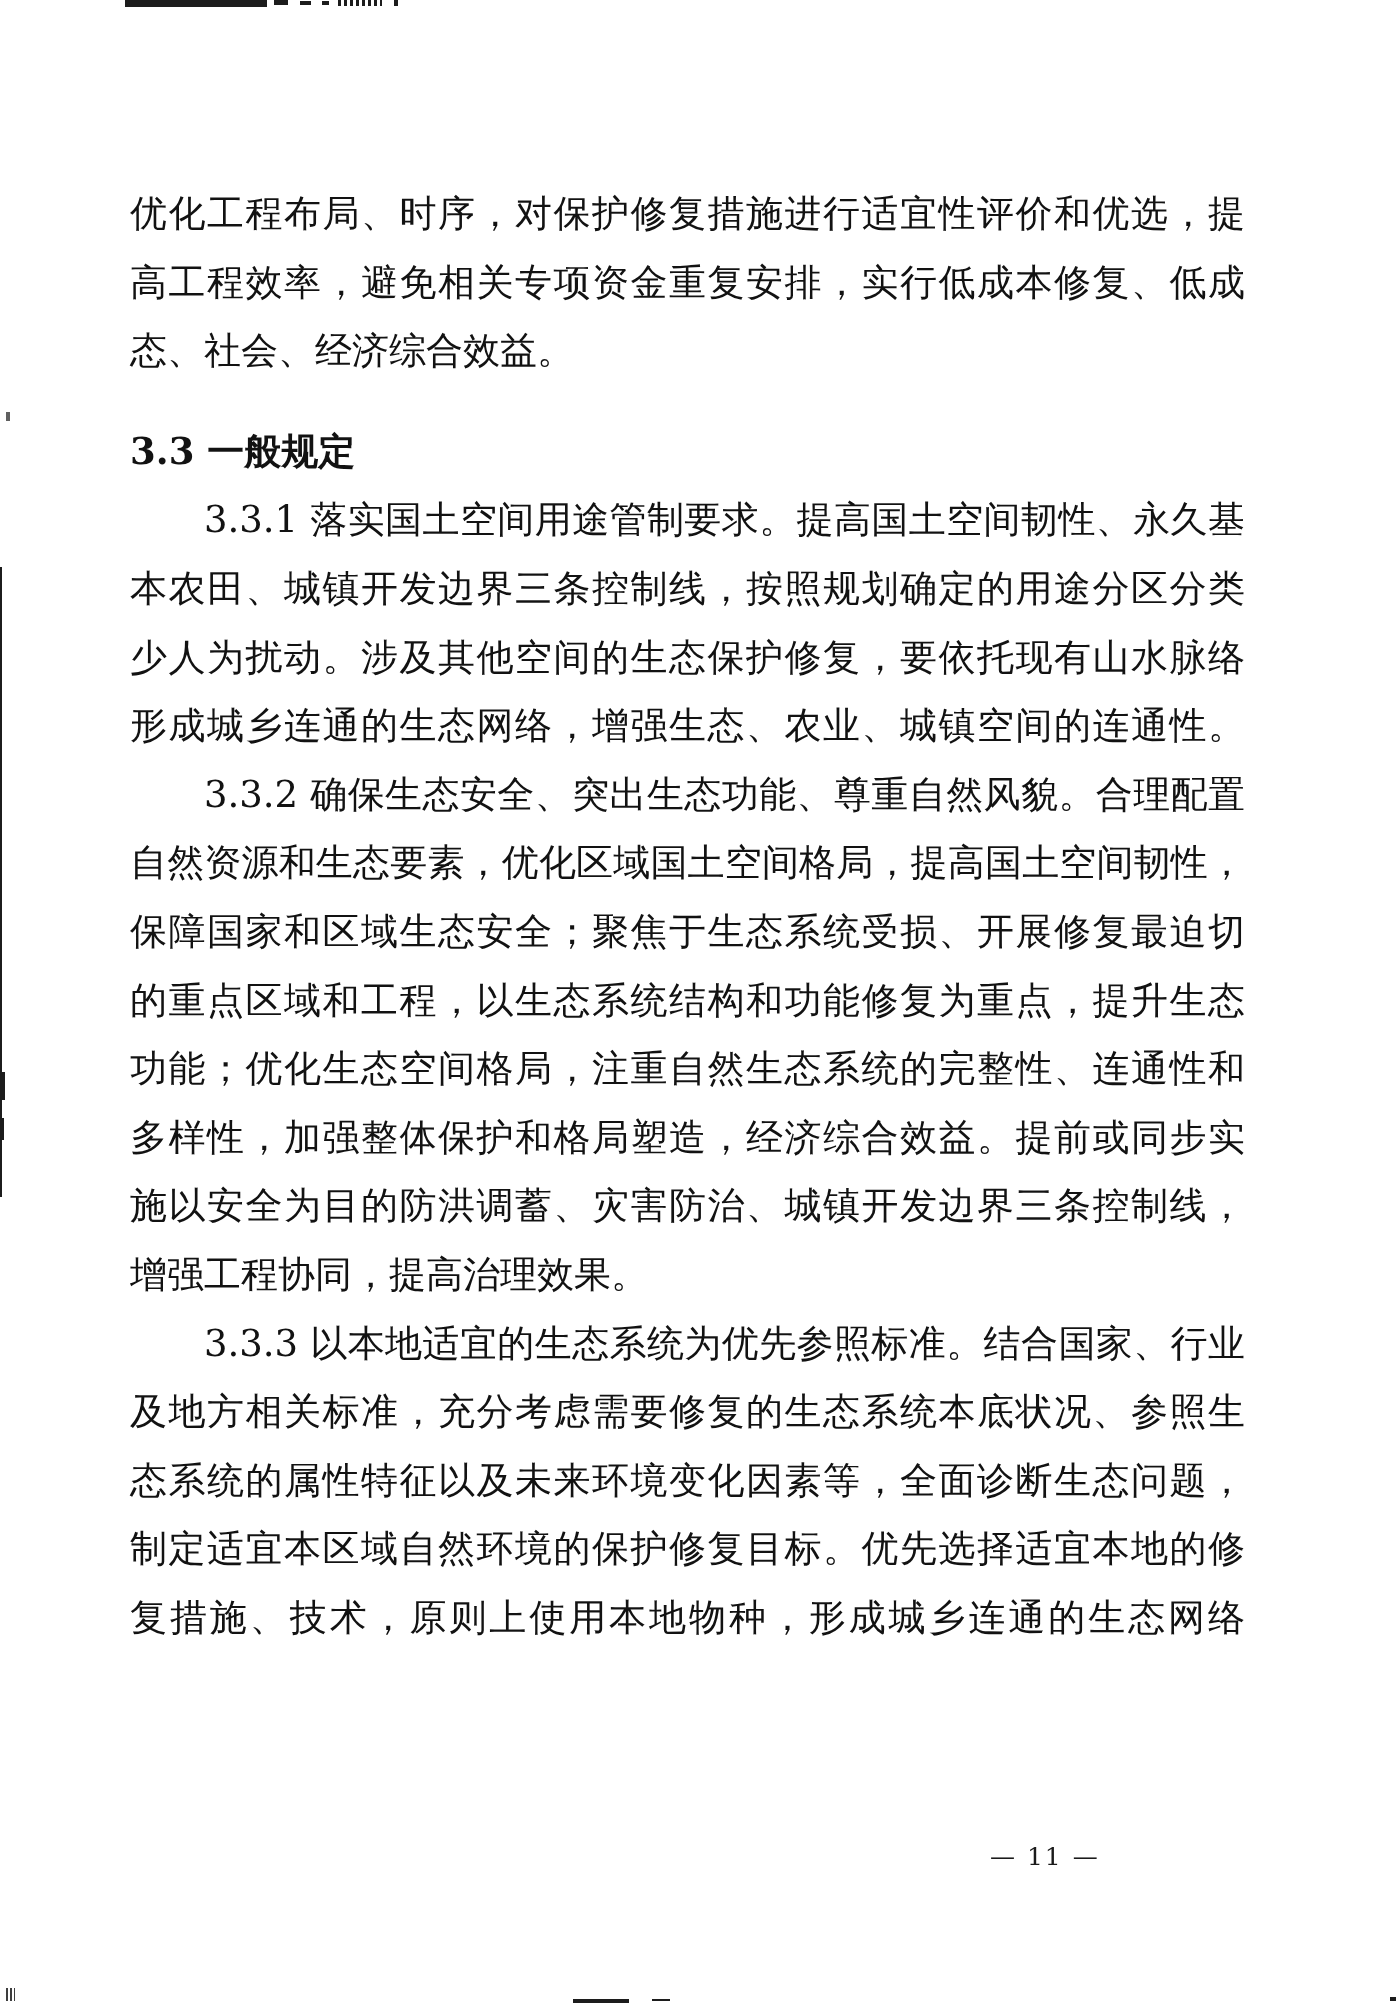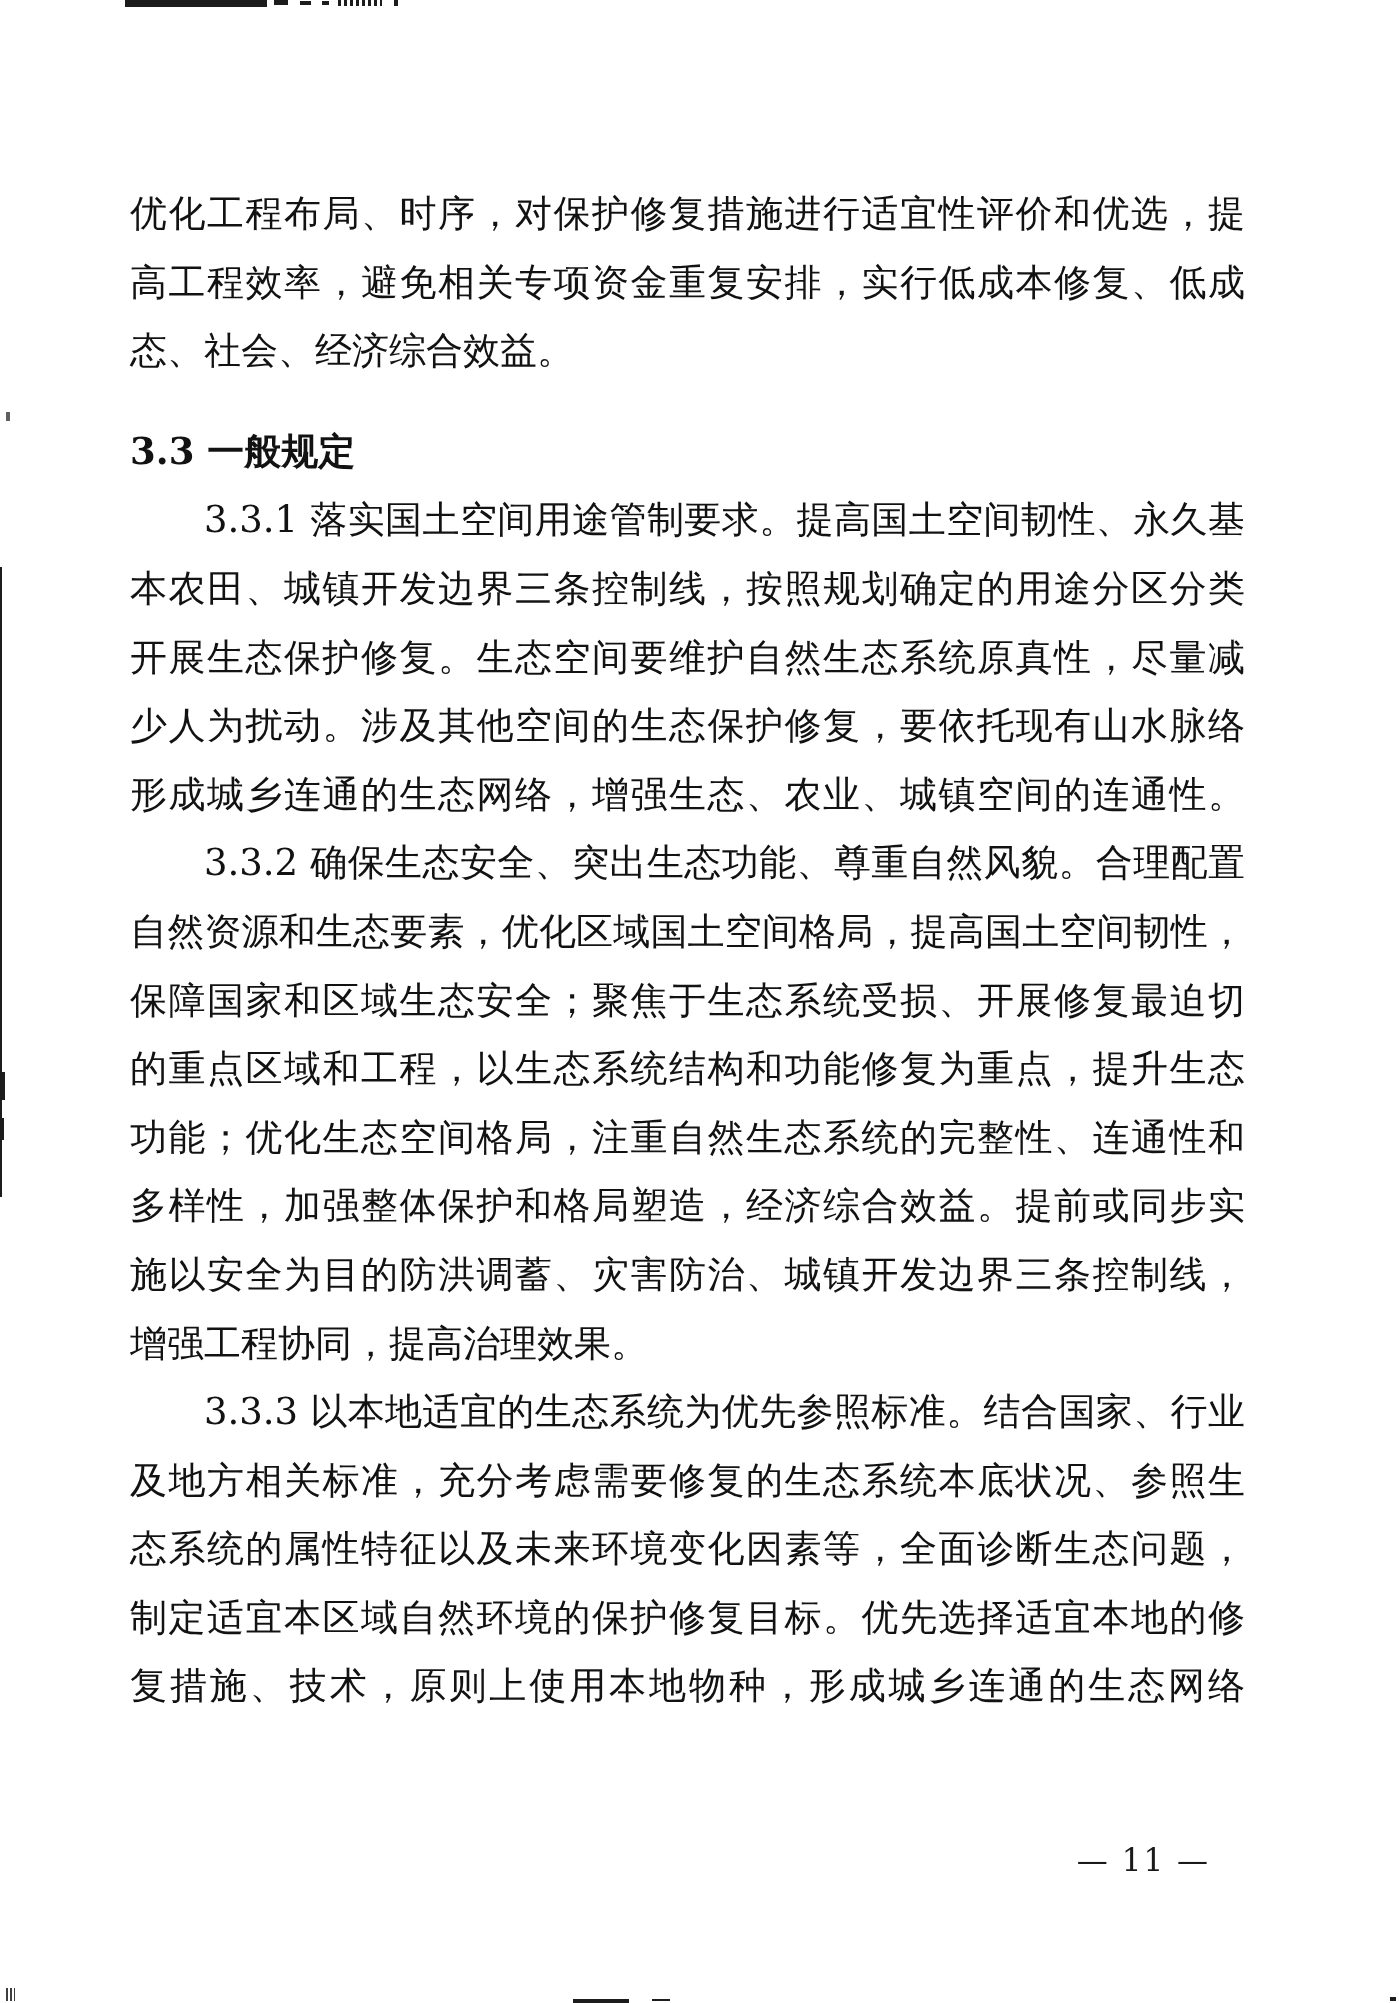--- a/index.html
+++ b/index.html
@@ -42,22 +42,22 @@
   .heading {
     font-weight: bold;
     font-size: 37px;
     margin-top: 32px;
   }
   .page-number {
     position: absolute;
     left: 990px;
     top: 1842px;
     width: 220px;
-    text-align: right;
-    font-size: 31px;
+    text-align: left;
+    font-size: 25px;
     color: #1a1a1a;
     letter-spacing: 2px;
   }
   
   .artifact { position: absolute; background: #1c1c1c; }
   .a-top-bar       { left: 125px; top: 0; width: 142px; height: 7px; }
   .a-top-frag1     { left: 274px; top: 0; width: 14px; height: 5px; }
   .a-top-frag2     { left: 300px; top: 1px; width: 11px; height: 4px; }
   .a-top-frag3     { left: 322px; top: 1px; width: 7px; height: 4px; }
   .a-top-hatch     { left: 338px; top: 0; width: 44px; height: 6px;
@@ -96,21 +96,20 @@
   <div class="text-block">
 
     <div class="line fill">优化工程布局、时序，对保护修复措施进行适宜性评价和优选，提</div>
     <div class="line fill">高工程效率，避免相关专项资金重复安排，实行低成本修复、低成</div>
     <div class="line">态、社会、经济综合效益。</div>
 
     <div class="line heading">3.3 一般规定</div>
 
     <div class="line fill indent">3.3.1 落实国土空间用途管制要求。提高国土空间韧性、永久基</div>
     <div class="line fill">本农田、城镇开发边界三条控制线，按照规划确定的用途分区分类</div>
-    <div class="line fill">开展生态保护修复。生态空间要维护自然生态系统原真性，尽量减</div>
     <div class="line fill">少人为扰动。涉及其他空间的生态保护修复，要依托现有山水脉络</div>
     <div class="line fill">形成城乡连通的生态网络，增强生态、农业、城镇空间的连通性。</div>
 
     <div class="line fill indent">3.3.2 确保生态安全、突出生态功能、尊重自然风貌。合理配置</div>
     <div class="line fill">自然资源和生态要素，优化区域国土空间格局，提高国土空间韧性，</div>
     <div class="line fill">保障国家和区域生态安全；聚焦于生态系统受损、开展修复最迫切</div>
     <div class="line fill">的重点区域和工程，以生态系统结构和功能修复为重点，提升生态</div>
     <div class="line fill">功能；优化生态空间格局，注重自然生态系统的完整性、连通性和</div>
     <div class="line fill">多样性，加强整体保护和格局塑造，经济综合效益。提前或同步实</div>
     <div class="line fill">施以安全为目的防洪调蓄、灾害防治、城镇开发边界三条控制线，</div>

